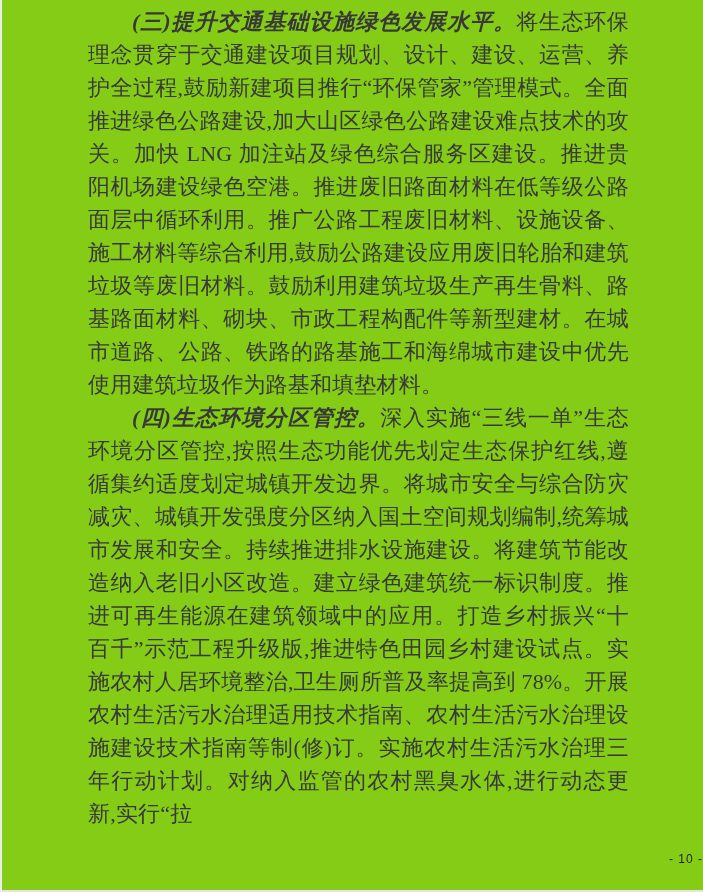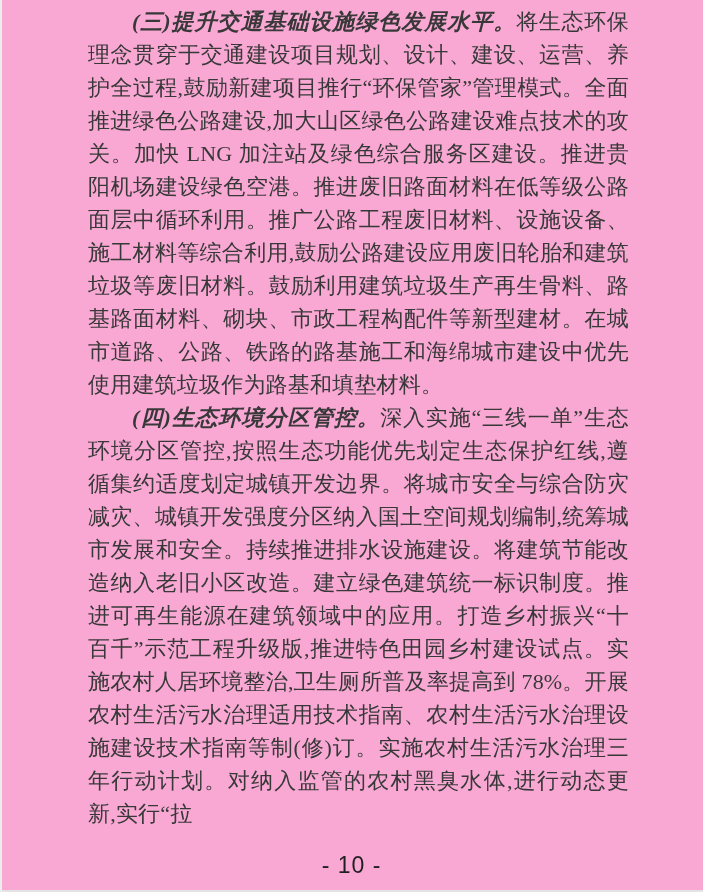--- a/index.html
+++ b/index.html
@@ -4,21 +4,21 @@
 <style>
   html, body {
     margin: 0;
     padding: 0;
     background: #ffffff;
   }
   .page {
     position: relative;
     width: 703px;
     height: 892px;
-    background: #f9a8d4;
+    background: #84cc16;
     overflow: hidden;
     font-family: "Liberation Serif", serif;
     
     box-shadow: inset 2px 0 0 #ececec, inset 0 -2px 0 #e4e4e4;
   }
   .text-body {
     position: absolute;
     left: 88px;
     top: 5px;
     width: 541px;
@@ -36,23 +36,23 @@
   .para-heading {
     font-weight: bold;
     font-style: italic; 
     letter-spacing: 0.5px;
   }
   .page-footer {
     position: absolute;
     left: 0;
     right: 0;
     top: 852px;
-    text-align: center;
+    text-align: right;
     font-family: "Liberation Sans", sans-serif;
-    font-size: 23px;
+    font-size: 12px;
     letter-spacing: 1px;
     color: #1f1f1f;
   }
 </style>
 </head>
 <body>
 
 <div class="page">
   <div class="text-body">
     <p class="para"><span class="para-heading">(三)提升交通基础设施绿色发展水平。</span><span>将生态环保理念贯穿于交通建设项目规划、设计、建设、运营、养护全过程,鼓励新建项目推行“环保管家”管理模式。全面推进绿色公路建设,加大山区绿色公路建设难点技术的攻关。加快 LNG 加注站及绿色综合服务区建设。推进贵阳机场建设绿色空港。推进废旧路面材料在低等级公路面层中循环利用。推广公路工程废旧材料、设施设备、施工材料等综合利用,鼓励公路建设应用废旧轮胎和建筑垃圾等废旧材料。鼓励利用建筑垃圾生产再生骨料、路基路面材料、砌块、市政工程构配件等新型建材。在城市道路、公路、铁路的路基施工和海绵城市建设中优先使用建筑垃圾作为路基和填垫材料。</span></p>

